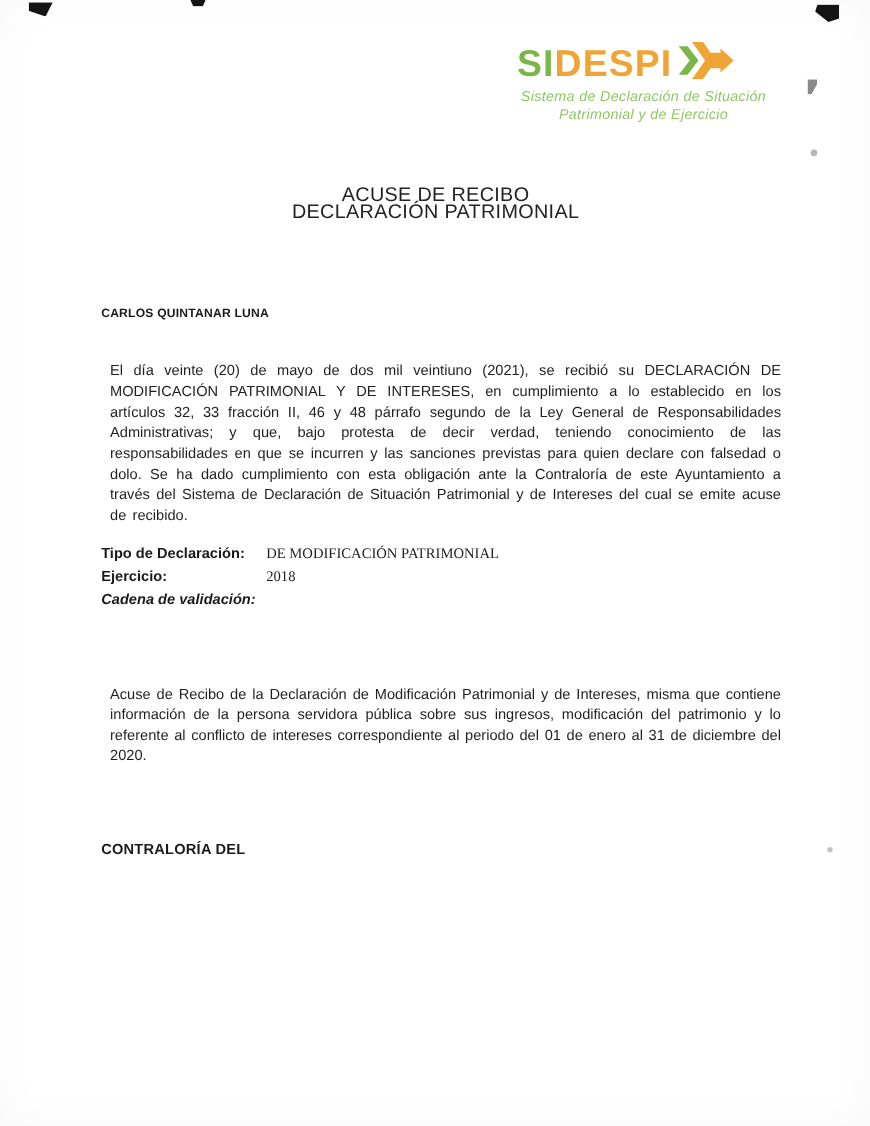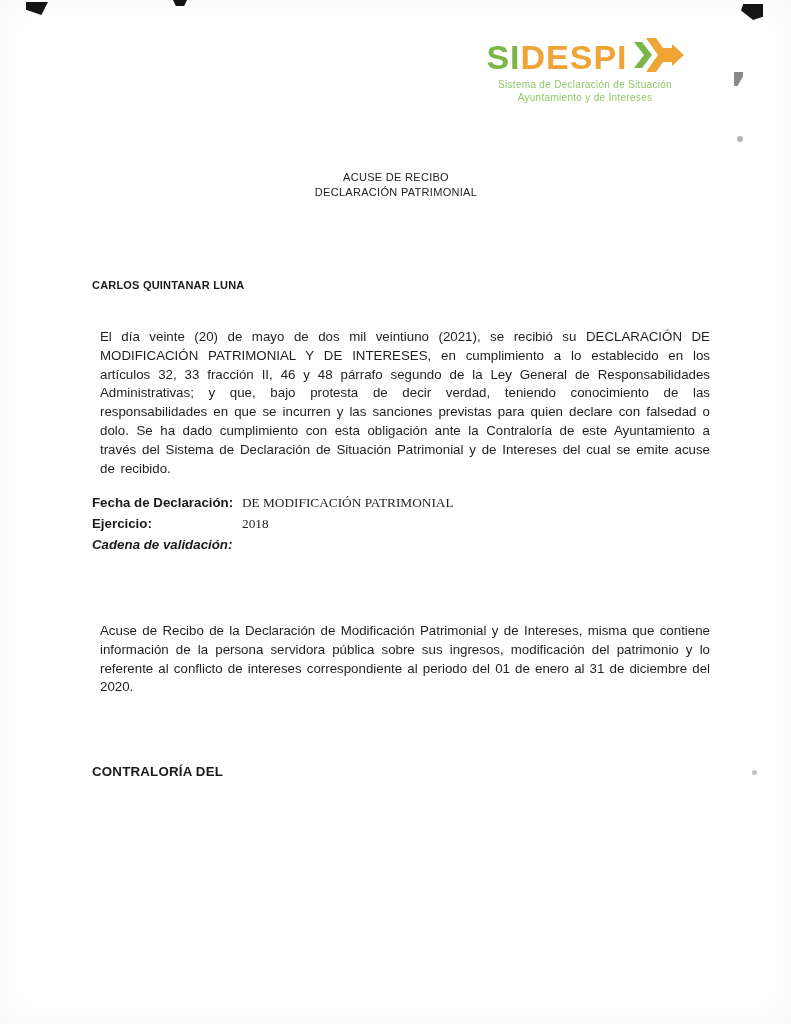--- a/index.html
+++ b/index.html
@@ -17,31 +17,31 @@
   .artifact{position:absolute;background:#141414;}
   .a1{left:26px;top:2px;width:22px;height:13px;clip-path:polygon(0 0,100% 0,70% 100%,0 60%);}
   .a2{left:741px;top:4px;width:22px;height:16px;clip-path:polygon(10% 0,100% 0,100% 80%,55% 100%,0 40%);}
   .a3{left:173px;top:0px;width:14px;height:6px;clip-path:polygon(0 0,100% 0,80% 100%,20% 100%);}
   .a4{left:734px;top:72px;width:9px;height:14px;background:#8a8a8a;clip-path:polygon(0 0,100% 0,100% 30%,40% 100%,0 100%);}
   .a5{left:737px;top:136px;width:6px;height:6px;background:#b5b5b5;border-radius:50%;}
   .a6{left:752px;top:770px;width:5px;height:5px;background:#c2c2c2;border-radius:50%;}
 
   
   .logo{position:absolute;left:470px;top:38px;width:230px;text-align:center;}
-  .logo-row{display:flex;align-items:center;justify-content:center;gap:4px;}
+  .logo-row{display:flex;align-items:center;justify-content:flex-start;gap:4px;}
   .brand{font-size:34px;font-weight:bold;letter-spacing:1px;line-height:1;}
   .brand .part-green{color:#7ab648;}
   .brand .part-orange{color:#f0a436;}
   .logo-arrow{display:inline-block;}
-  .tagline{margin-top:3px;font-size:10px;line-height:1.25;color:#8fc765;letter-spacing:.3px;}
+  .tagline{margin-top:3px;font-size:13px;line-height:1.25;color:#8fc765;letter-spacing:.3px;font-style:italic;}
 
   
   .title{
     position:absolute;left:92px;top:170px;width:608px;
-    text-align:center;font-size:11px;line-height:15px;color:#222;
+    text-align:center;font-size:18px;line-height:15px;color:#222;
     letter-spacing:.3px;
   }
 
   .recipient{
     position:absolute;left:92px;top:279px;
     font-size:11px;font-weight:bold;letter-spacing:.2px;color:#1a1a1a;
   }
 
   .para{
     position:absolute;left:100px;width:610px;
@@ -80,36 +80,36 @@
       <span class="logo-arrow">
         <svg width="52" height="34" viewBox="0 0 52 34">
           <polygon points="2,4 10,4 20,17 10,30 2,30 12,17" fill="#7ab648"></polygon>
           <polygon points="14,0 24,0 36,17 24,34 14,34 26,17" fill="#f0a436"></polygon>
           <polygon points="26,10 40,10 40,6 52,17 40,28 40,24 26,24" fill="#f0a436"></polygon>
         </svg>
       </span>
     </div>
     <div class="tagline">
       <div>Sistema de Declaración de Situación</div>
-      <div>Ayuntamiento y de Intereses</div>
+      <div>Patrimonial y de Ejercicio</div>
     </div>
   </div>
 
   <div class="title">
     <div>ACUSE DE RECIBO</div>
     <div>DECLARACIÓN PATRIMONIAL</div>
   </div>
 
   <div class="recipient">CARLOS QUINTANAR LUNA</div>
 
   <p class="para p1">El día veinte (20) de mayo de dos mil veintiuno (2021), se recibió su DECLARACIÓN DE MODIFICACIÓN PATRIMONIAL Y DE INTERESES, en cumplimiento a lo establecido en los artículos 32, 33 fracción II, 46 y 48 párrafo segundo de la Ley General de Responsabilidades Administrativas; y que, bajo protesta de decir verdad, teniendo conocimiento de las responsabilidades en que se incurren y las sanciones previstas para quien declare con falsedad o dolo. Se ha dado cumplimiento con esta obligación ante la Contraloría de este Ayuntamiento a través del Sistema de Declaración de Situación Patrimonial y de Intereses del cual se emite acuse de recibido.</p>
 
   <div class="fields">
     <div class="field-row">
-      <span class="flabel">Fecha de Declaración:</span>
+      <span class="flabel">Tipo de Declaración:</span>
       <span class="fvalue">DE MODIFICACIÓN PATRIMONIAL</span>
     </div>
     <div class="field-row">
       <span class="flabel">Ejercicio:</span>
       <span class="fvalue">2018</span>
     </div>
     <div class="field-row">
       <span class="flabel italic">Cadena de validación:</span>
       <span class="fvalue"></span>
     </div>

